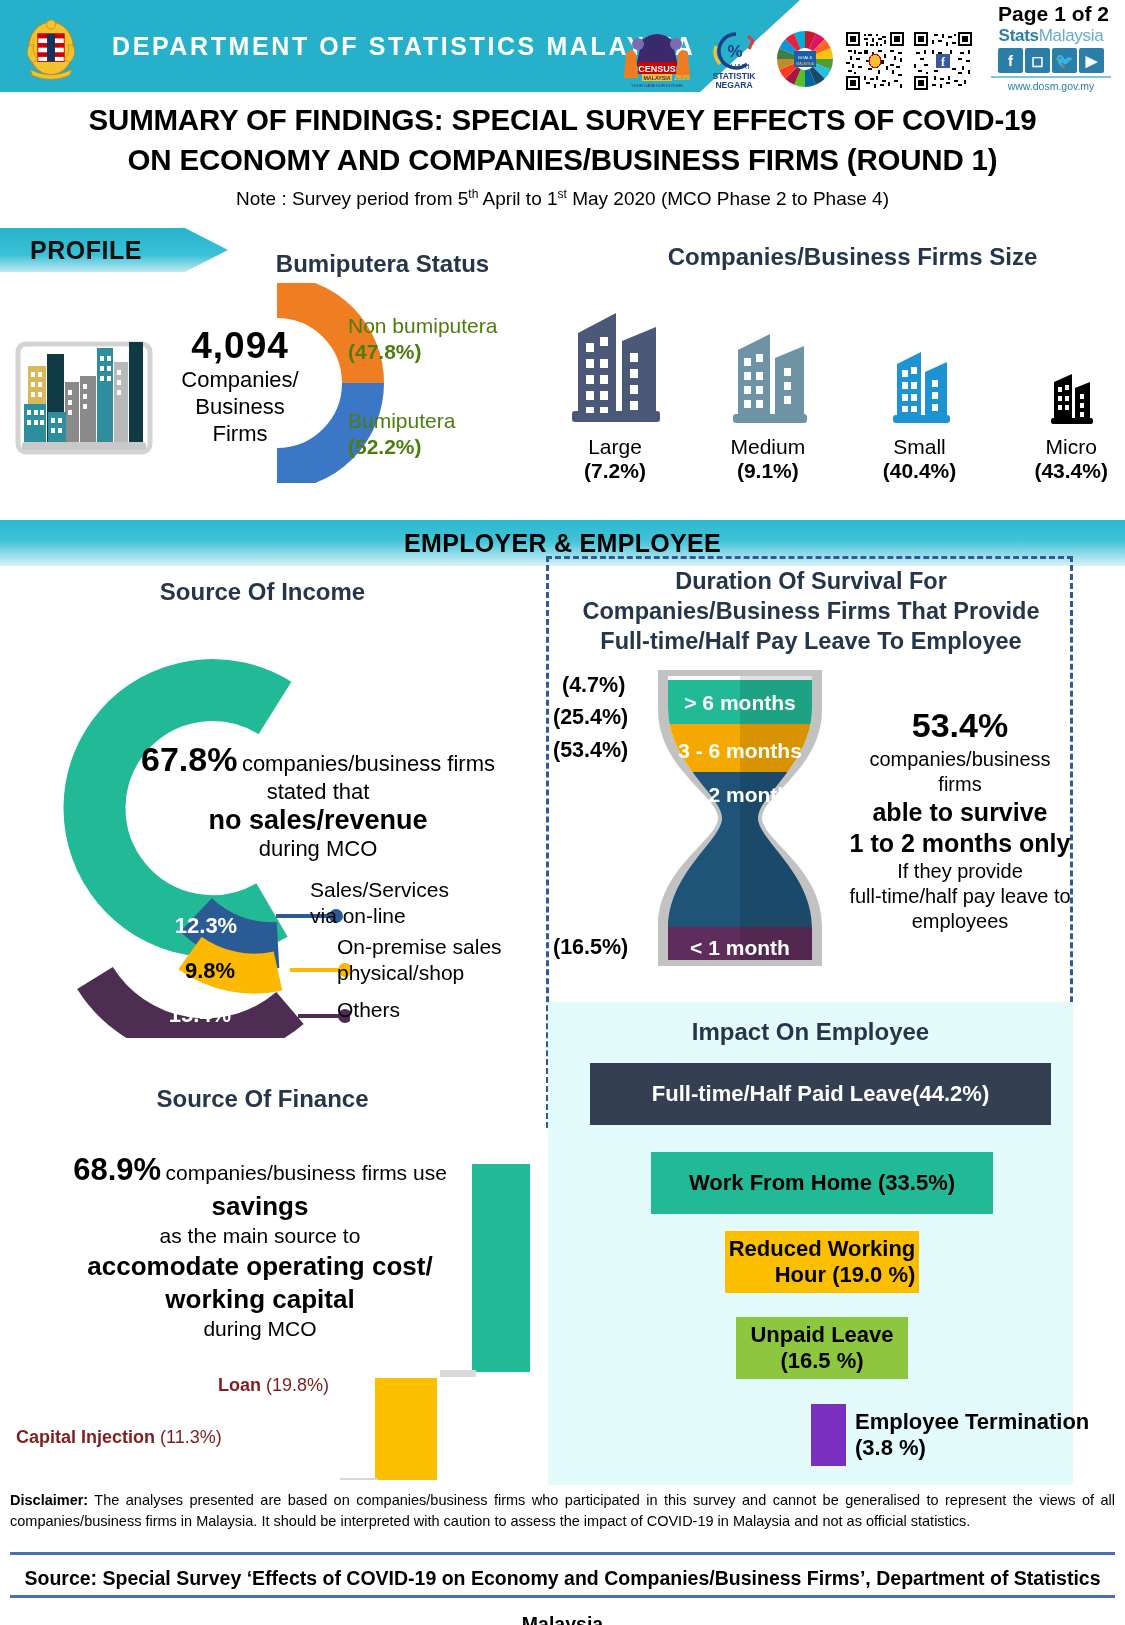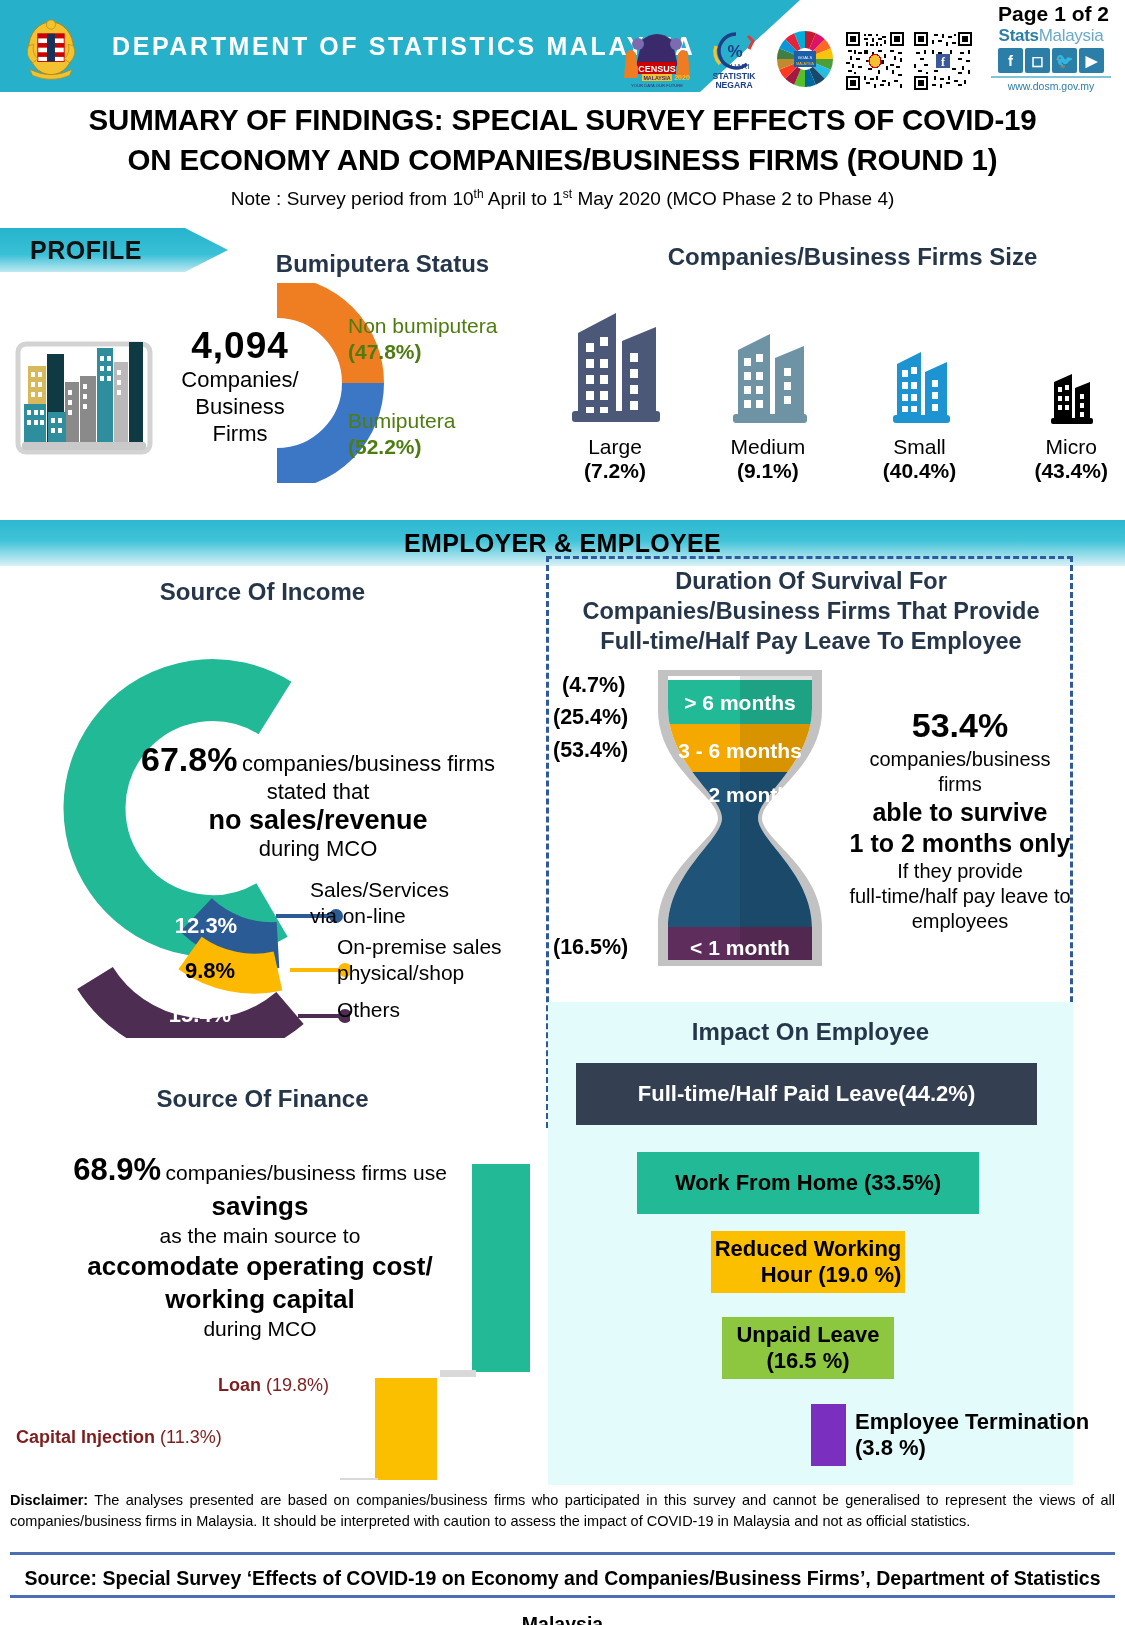--- a/index.html
+++ b/index.html
@@ -123,21 +123,21 @@
   .dur-right .big { font-size:34px; font-weight:bold; }
   .dur-right .norm { font-size:20px; }
   .dur-right .mid { font-size:25px; font-weight:bold; }
   .dur-right .sml { font-size:20px; }
 
   
   .impact-bg { position:absolute; left:548px; top:1002px; width:525px; height:483px; background:#e3fbfb; }
   .impact-title { position:absolute; left:548px; top:1018px; width:525px; text-align:center;
                   font-size:24px; font-weight:bold; color:#25364a; }
   .ibar { position:absolute; display:flex; align-items:center; justify-content:center;
-          text-align:center; font-weight:bold; line-height:1.18; }
+          text-align:center; font-weight:bold; line-height:1.18;margin-left:14px; }
   .ib-ft { left:576px; top:1063px; width:461px; height:62px; background:#343f52; color:#fff; font-size:22px; }
   .ib-wfh { left:637px; top:1152px; width:342px; height:62px; background:#22b996; color:#000; font-size:22px; }
   .ib-rwh { left:711px; top:1231px; width:194px; height:62px; background:#fcbf00; color:#000; font-size:22px; }
   .ib-upl { left:722px; top:1317px; width:172px; height:62px; background:#8dc63f; color:#000; font-size:22px; }
   .ib-term-sw { position:absolute; left:811px; top:1404px; width:35px; height:62px; background:#7b2fbe; }
   .ib-term-lbl { position:absolute; left:855px; top:1409px; font-size:22px; font-weight:bold; line-height:1.2; color:#000;}
 
   
   .disclaimer { position:absolute; left:10px; top:1490px; width:1105px;
                 font-size:14.5px; line-height:1.45; text-align:justify; color:#000; }
@@ -356,21 +356,21 @@
         <div class="social">▶</div>
       </div>
       <div class="sm-url">www.dosm.gov.my</div>
     </div>
   </div>
 
   <div class="title-wrap">
     <div class="main-title">SUMMARY OF FINDINGS: SPECIAL SURVEY EFFECTS OF COVID-19</div>
     <div class="main-title">ON ECONOMY AND COMPANIES/BUSINESS FIRMS (ROUND 1)</div>
     <div class="note">
-      <span>Note : Survey period from 10</span><sup>th</sup><span> April to 1</span><sup>st</sup><span> May 2020 (MCO Phase 2 to Phase 4)</span>
+      <span>Note : Survey period from 5</span><sup>th</sup><span> April to 1</span><sup>st</sup><span> May 2020 (MCO Phase 2 to Phase 4)</span>
     </div>
   </div>
 
   <div class="profile-tag">
     <span>PROFILE</span>
   </div>
 
   <div class="bumi-title sec-title">Bumiputera Status</div>
   <div class="size-title sec-title">Companies/Business Firms Size</div>
 

